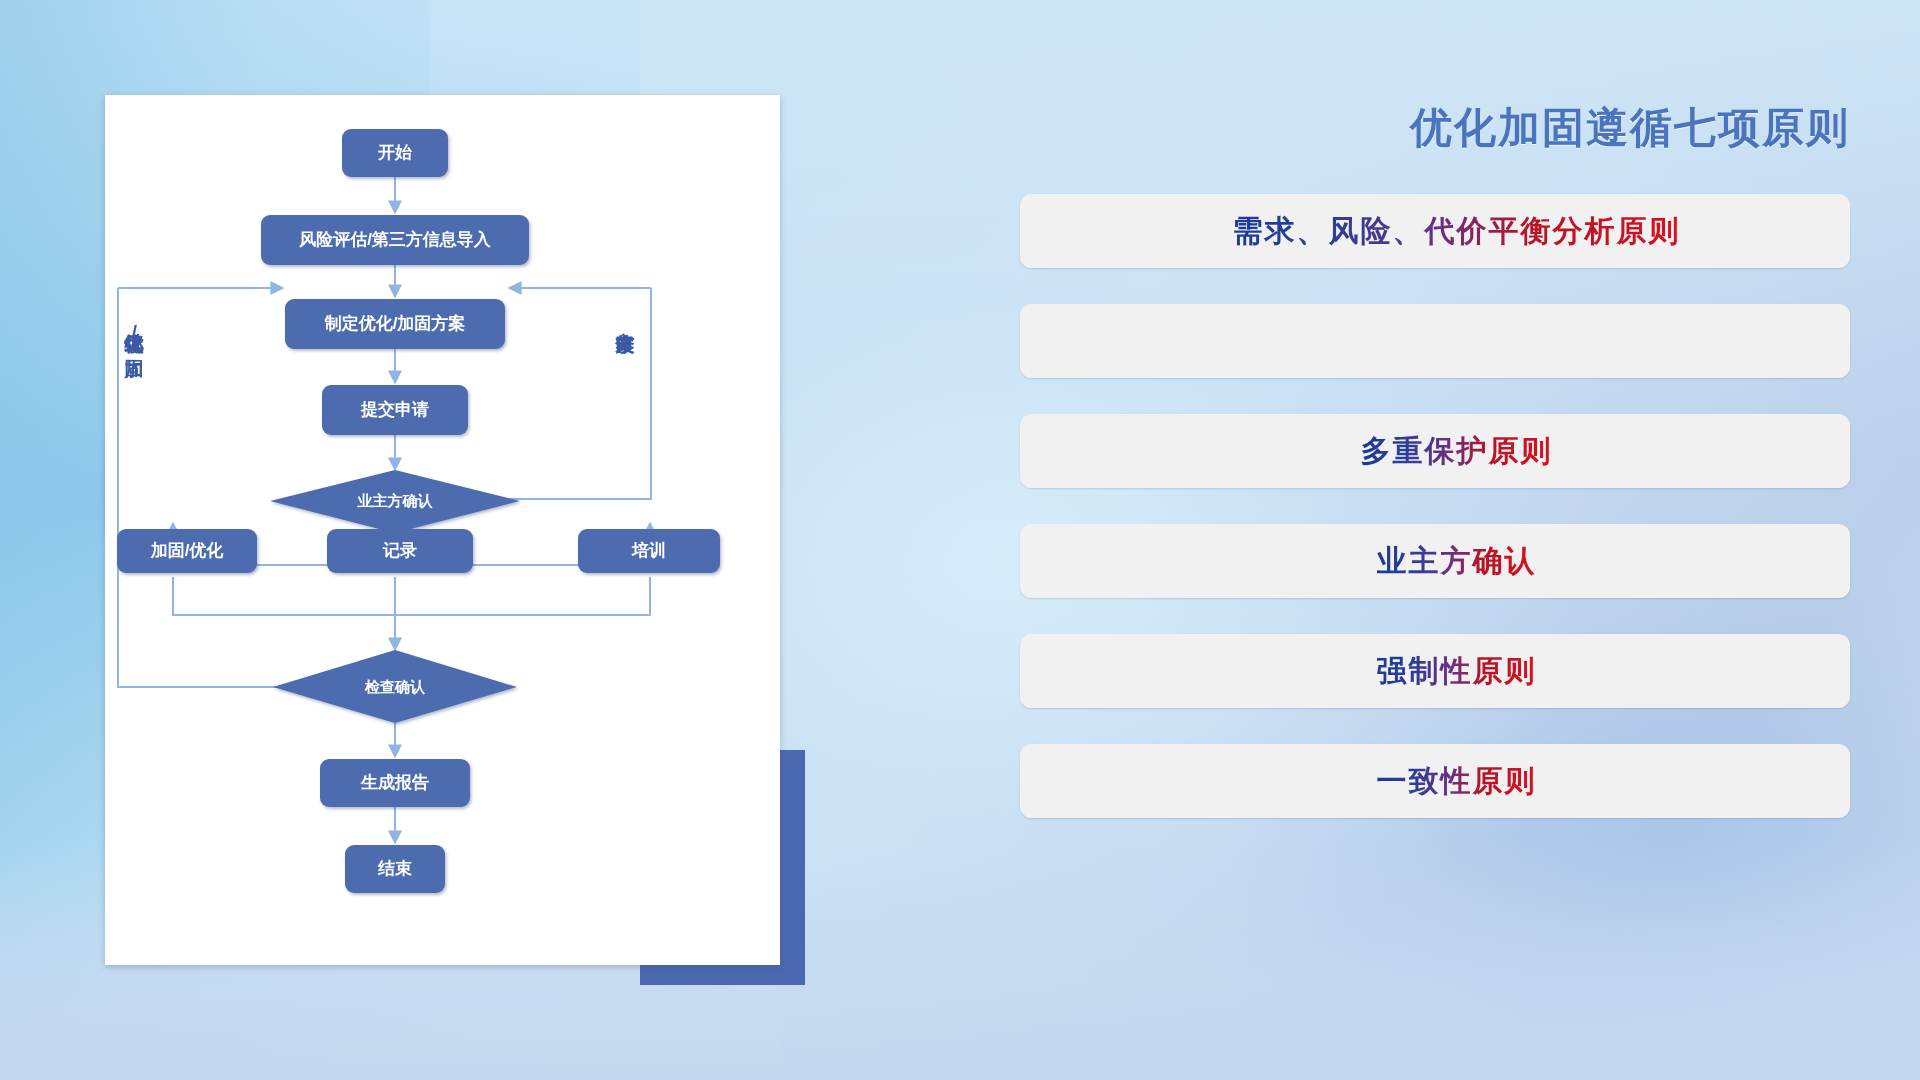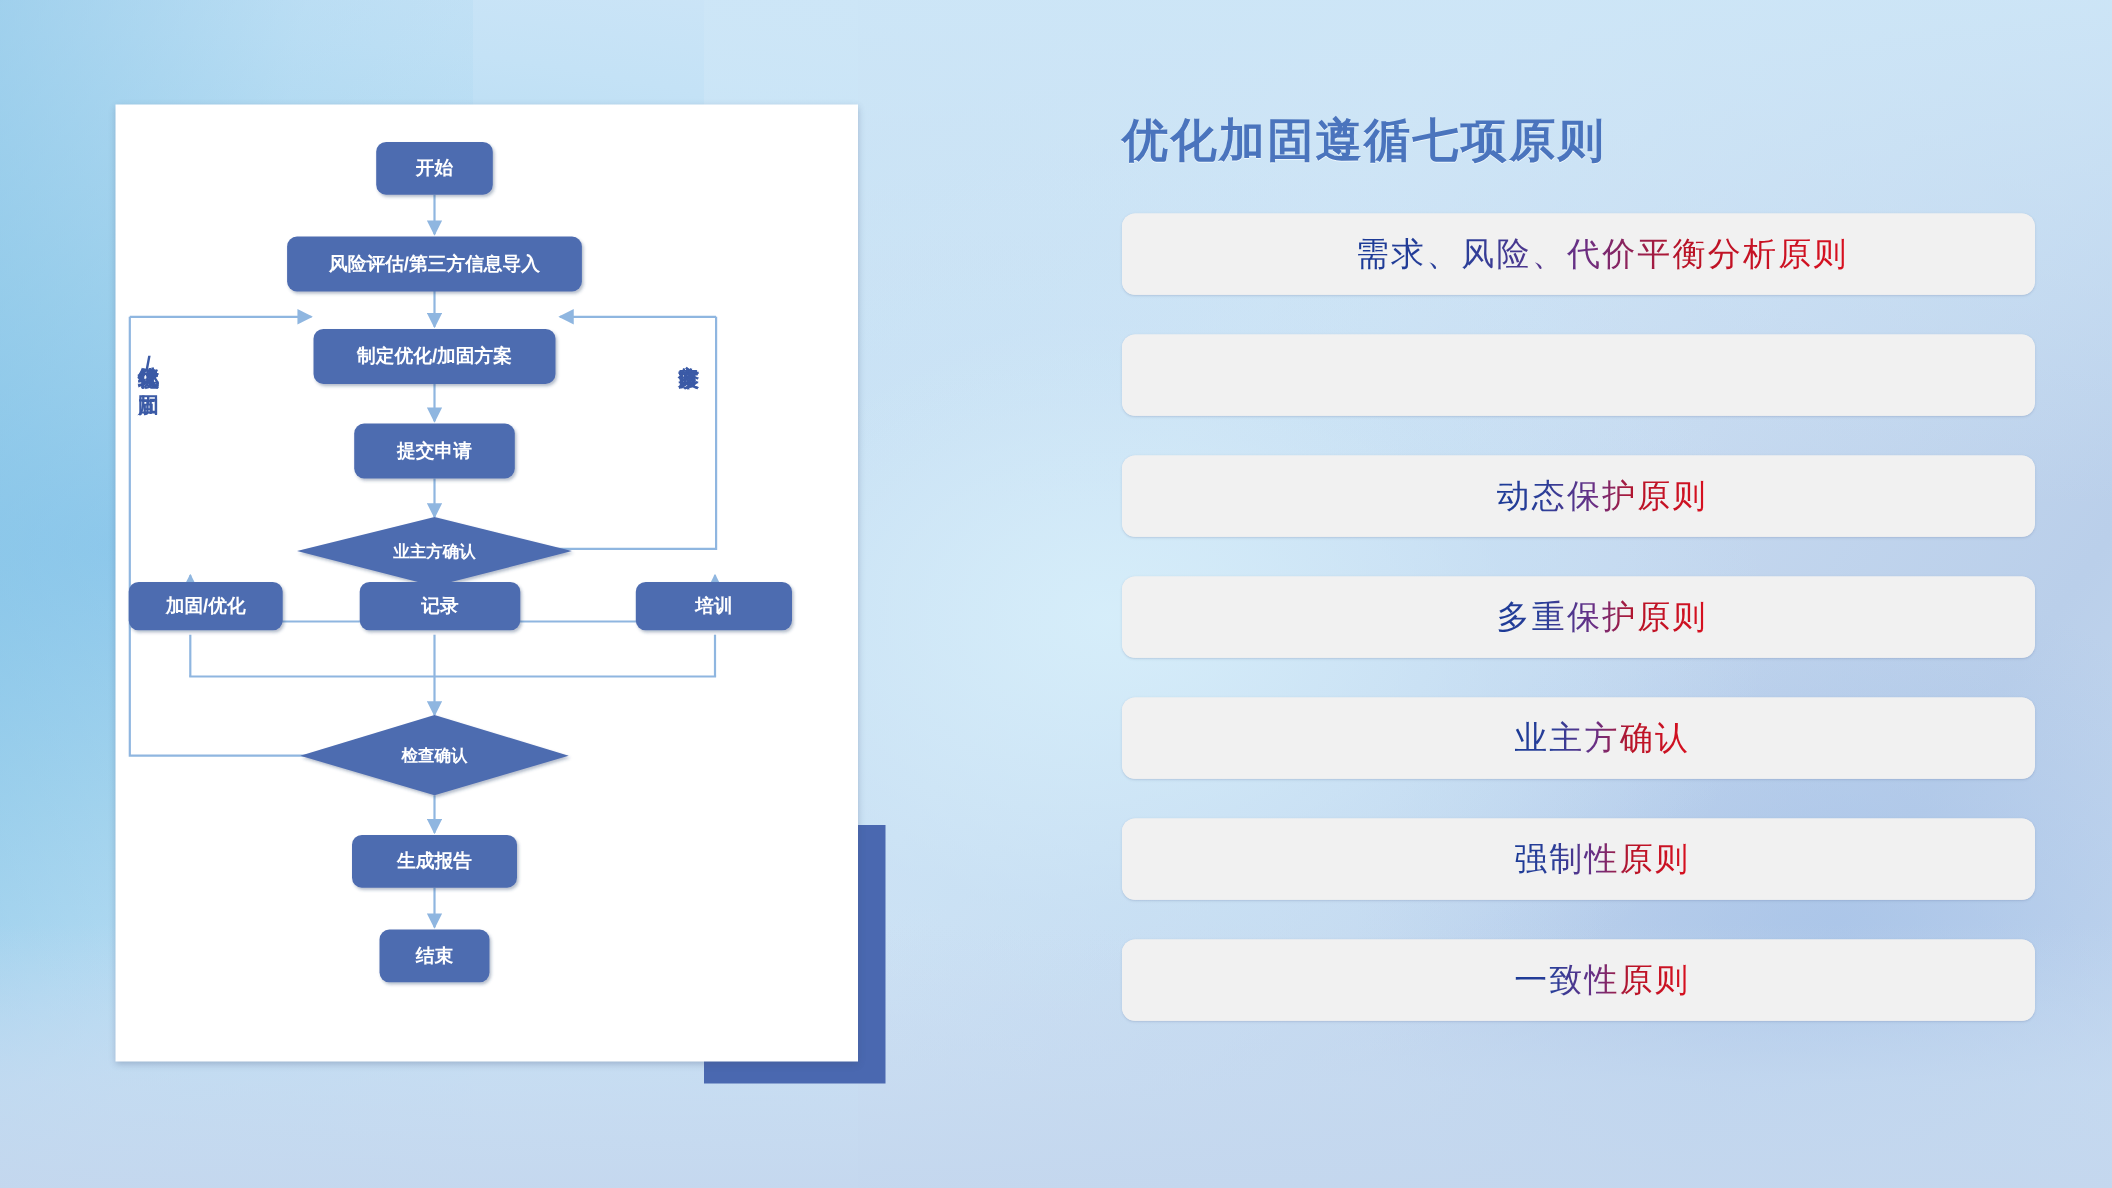--- a/index.html
+++ b/index.html
@@ -46,21 +46,21 @@
     writing-mode:vertical-rl;
     text-orientation:upright;
     font-size:19px;font-weight:bold;color:#3b5aa6;
     letter-spacing:1px;line-height:1;
     white-space:nowrap;
   }
 
   
   #right-panel{position:absolute;left:1020px;top:80px;width:830px;height:940px;}
   #panel-title{
-    text-align:left;font-size:42px;font-weight:bold;
+    text-align:right;font-size:42px;font-weight:bold;
     color:#4a74bd;letter-spacing:2px;
     margin:20px 0 38px 0;
     text-shadow:0 1px 0 rgba(255,255,255,.6);
   }
   .pill{
     position:relative;
     height:74px;
     margin:0 0 36px 0;
     border-radius:12px;
     background:#f1f1f1;
@@ -70,21 +70,21 @@
   .pill::before{
     content:"";position:absolute;inset:-2px;border-radius:14px;
     background:linear-gradient(145deg,#3f63b4 0%,#4760ab 18%,#7a4a85 46%,#c11f33 72%,#d20f27 100%);
     z-index:-1;
   }
   .pill-inner{
     position:absolute;inset:0;border-radius:12px;background:#f1f1f1;
   }
   .pill-txt{
     position:relative;z-index:2;
-    font-size:30px;font-weight:normal;letter-spacing:2px;
+    font-size:30px;font-weight:bold;letter-spacing:2px;
     background:linear-gradient(90deg,#1b3a96 0%,#2b3f99 22%,#6a2f84 46%,#b81327 66%,#d8101f 100%);
     -webkit-background-clip:text;background-clip:text;
     color:transparent;-webkit-text-fill-color:transparent;
     white-space:nowrap;
     margin-left:43px;
   }
 </style>
 </head>
 <body>
 
@@ -185,24 +185,20 @@
 
   <div class="pill">
     <div class="pill-inner"></div>
     <span class="pill-txt">需求、风险、代价平衡分析原则</span>
   </div>
 
   <div class="pill">
     <div class="pill-inner"></div>
   </div>
 
-  <div class="pill">
-    <div class="pill-inner"></div>
-    <span class="pill-txt">动态保护原则</span>
-  </div>
 
   <div class="pill">
     <div class="pill-inner"></div>
     <span class="pill-txt">多重保护原则</span>
   </div>
 
   <div class="pill">
     <div class="pill-inner"></div>
     <span class="pill-txt">业主方确认</span>
   </div>

